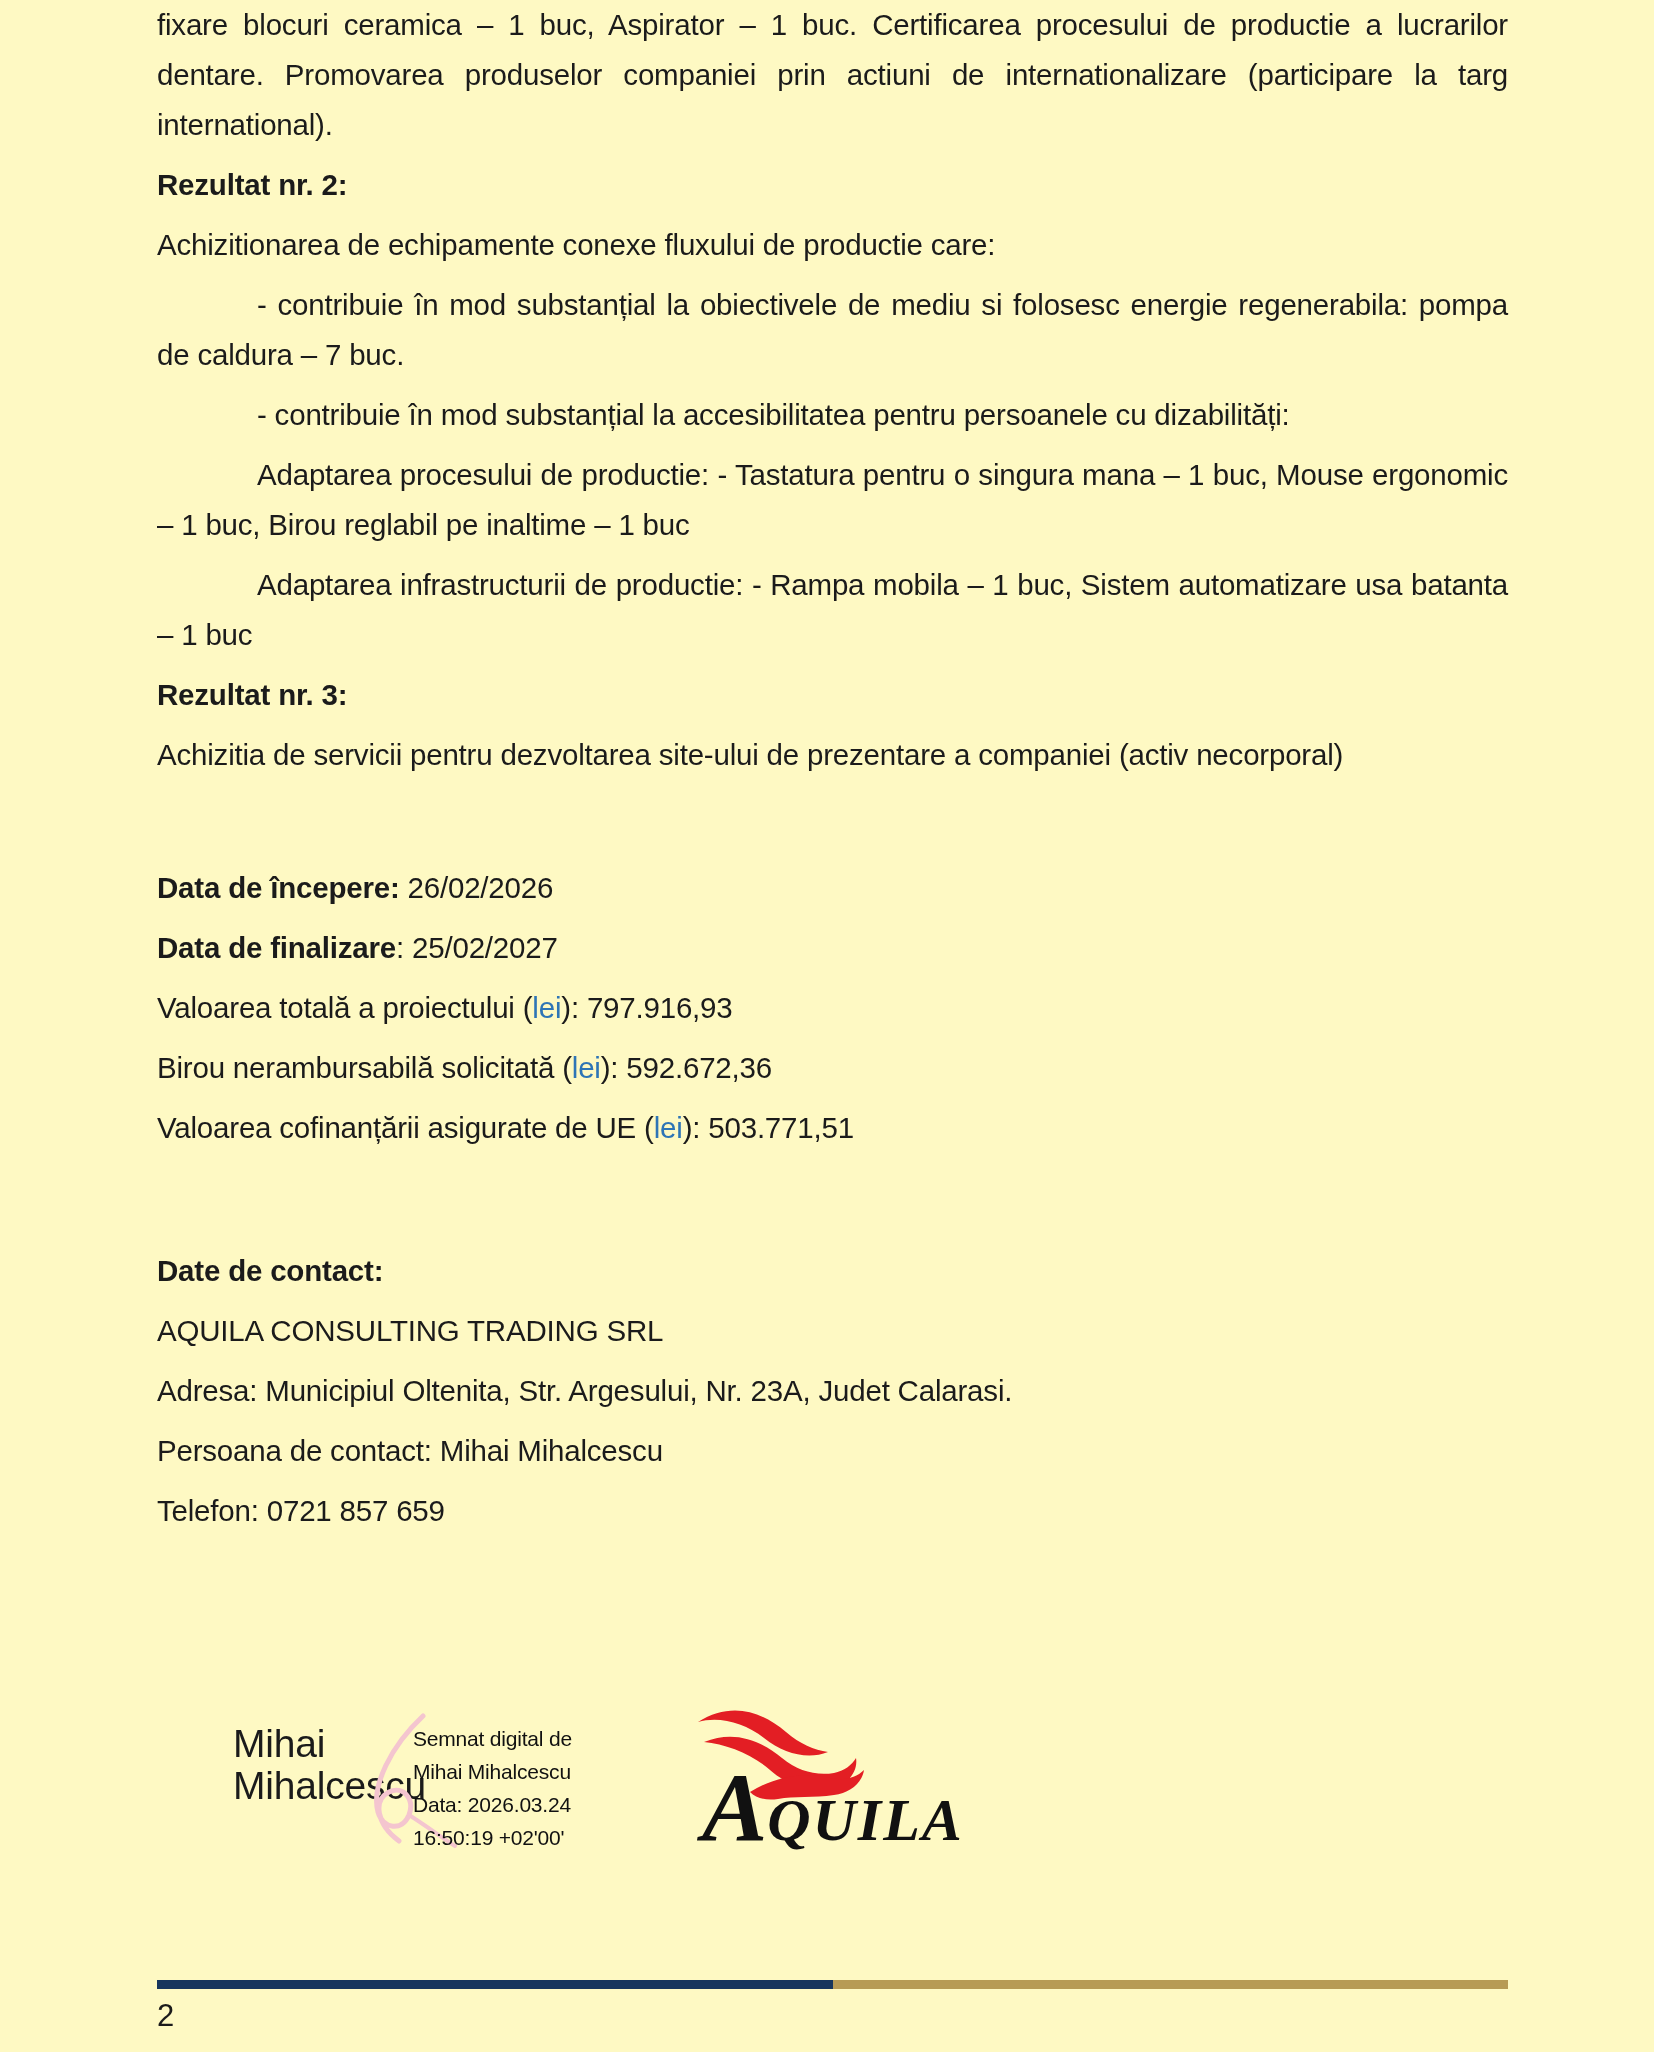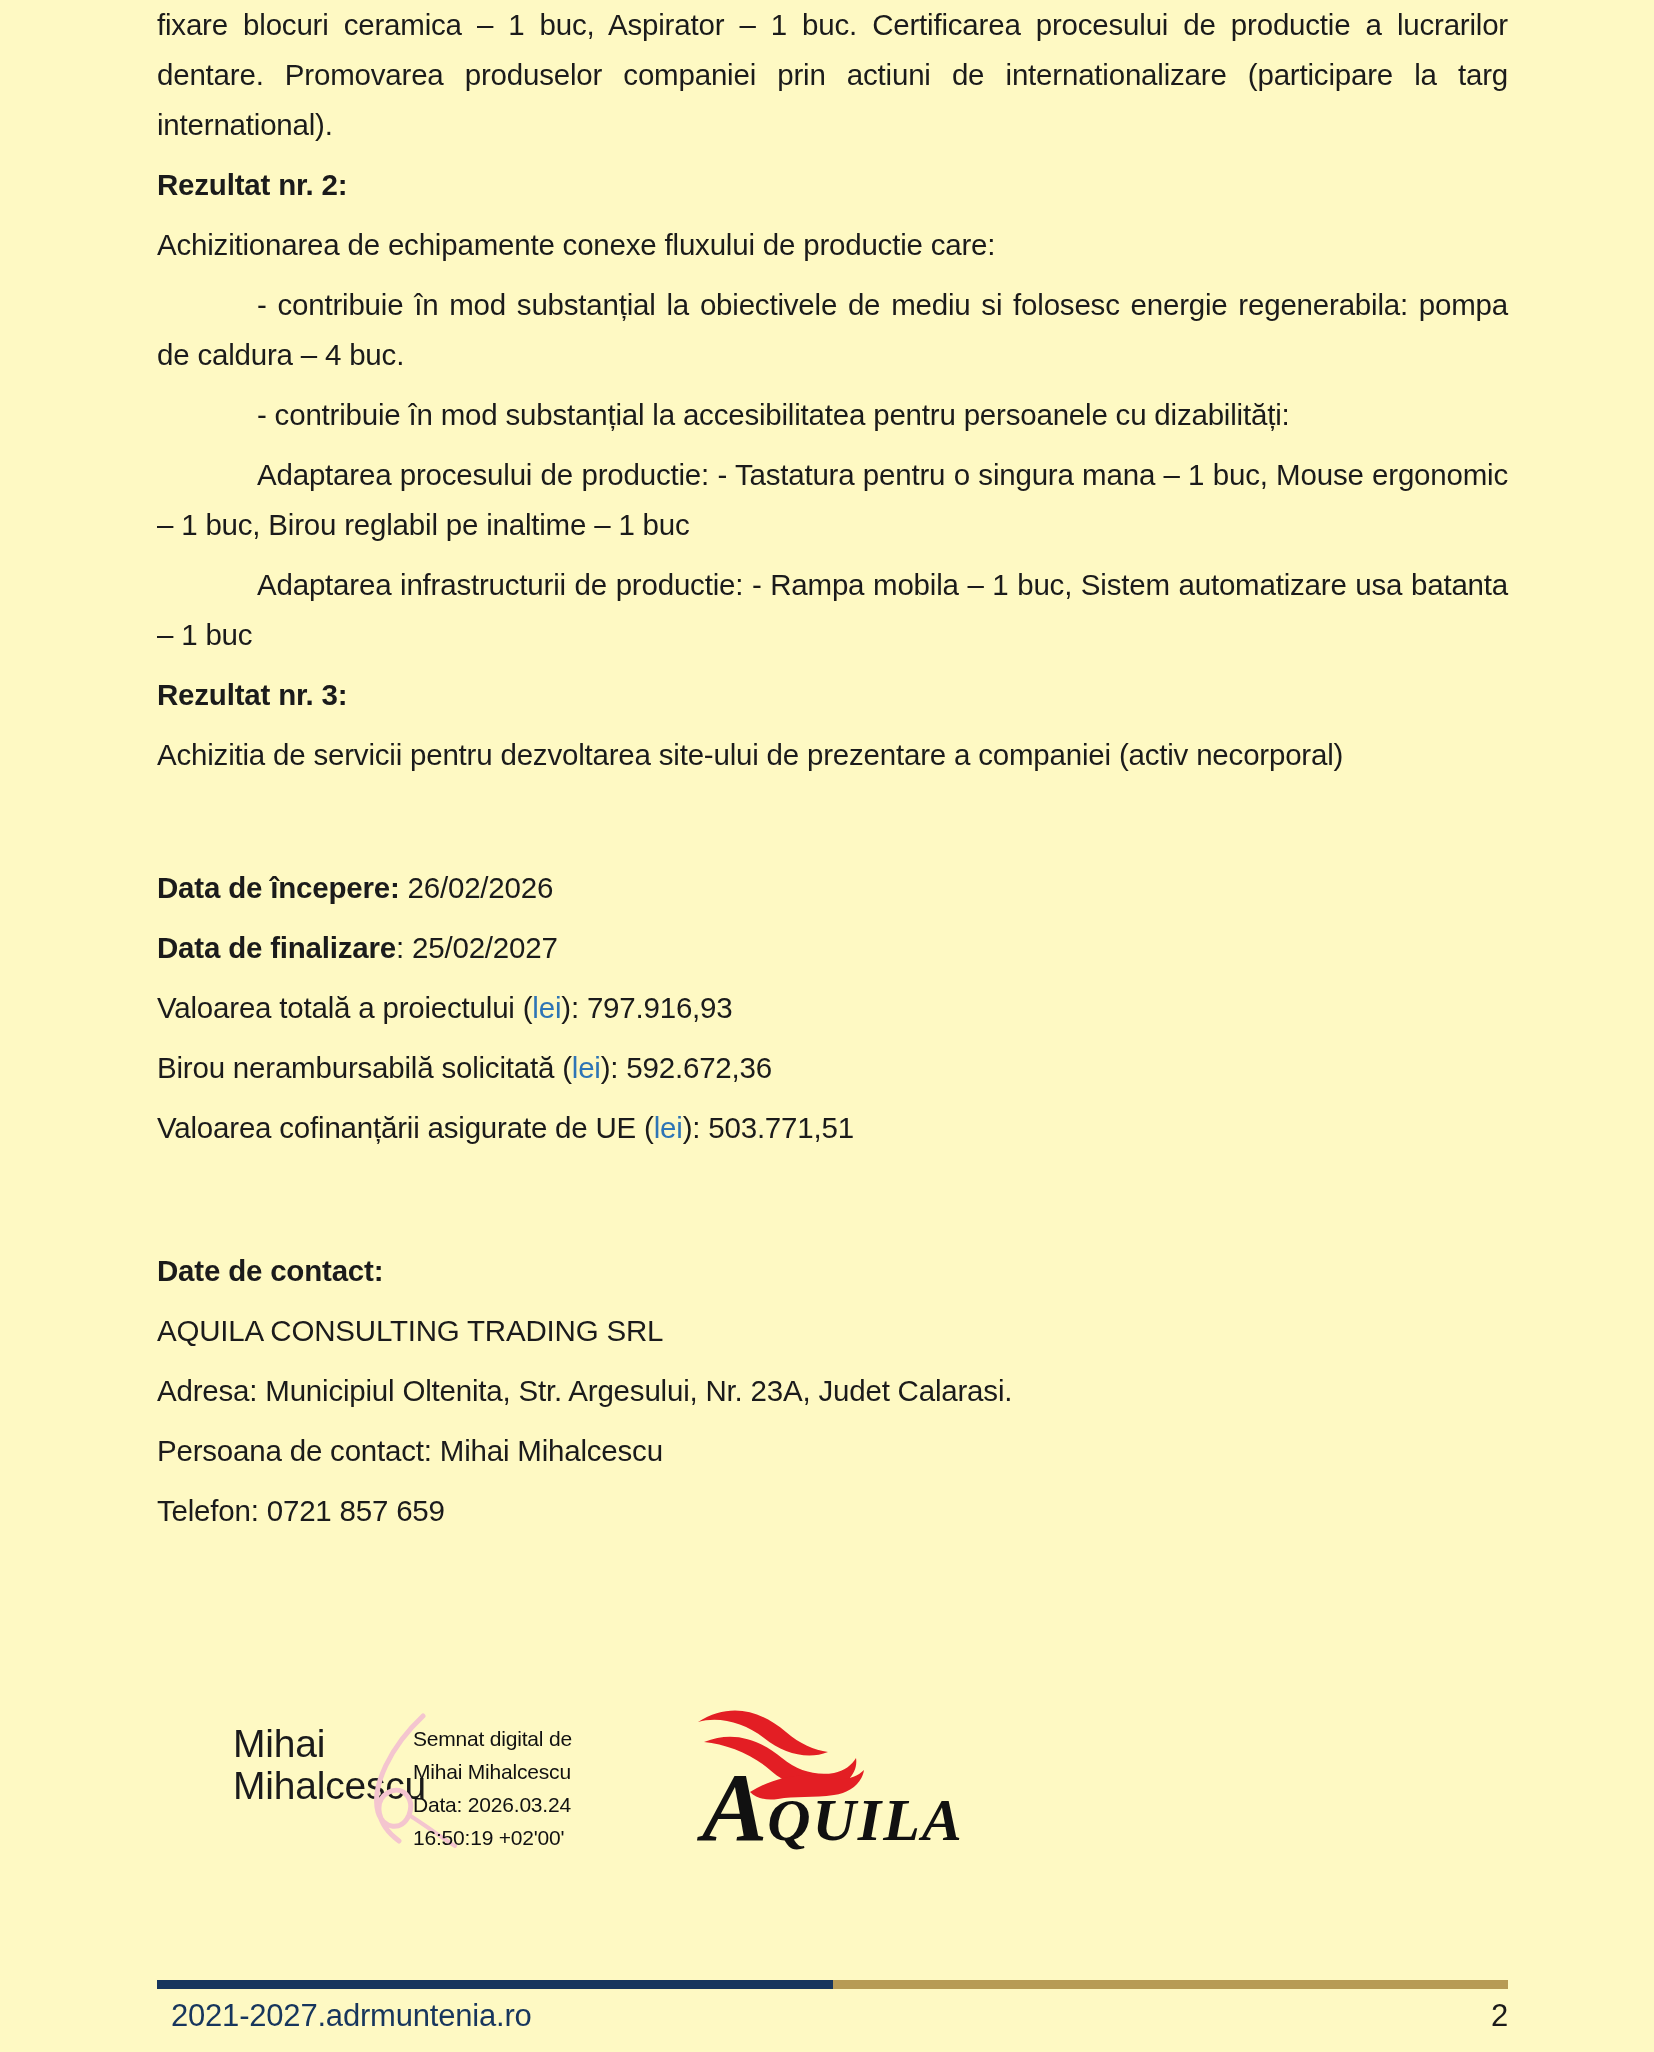--- a/index.html
+++ b/index.html
@@ -73,21 +73,21 @@
 </style>
 </head>
 <body>
 
 <div class="page">
 
   <div class="content">
     <p class="justify first">fixare blocuri ceramica – 1 buc, Aspirator – 1 buc. Certificarea procesului de productie a lucrarilor dentare. Promovarea produselor companiei prin actiuni de internationalizare (participare la targ international).</p>
     <p class="h">Rezultat nr. 2:</p>
     <p>Achizitionarea de echipamente conexe fluxului de productie care:</p>
-    <p class="justify ind">- contribuie în mod substanțial la obiectivele de mediu si folosesc energie regenerabila: pompa de caldura – 4 buc.</p>
+    <p class="justify ind">- contribuie în mod substanțial la obiectivele de mediu si folosesc energie regenerabila: pompa de caldura – 7 buc.</p>
     <p class="ind">- contribuie în mod substanțial la accesibilitatea pentru persoanele cu dizabilități:</p>
     <p class="justify sub">Adaptarea procesului de productie: - Tastatura pentru o singura mana – 1 buc, Mouse ergonomic – 1 buc,  Birou reglabil pe inaltime – 1 buc</p>
     <p class="justify sub">Adaptarea infrastructurii de productie: - Rampa mobila – 1 buc,   Sistem automatizare usa batanta – 1 buc</p>
     <p class="h">Rezultat nr. 3:</p>
     <p class="justify">Achizitia de servicii pentru dezvoltarea site-ului de prezentare a companiei (activ necorporal)</p>
 
     <div class="spacer-a"></div>
 
     <p><span class="h">Data de începere:</span><span> 26/02/2026</span></p>
     <p><span class="h">Data de finalizare</span><span>: 25/02/2027</span></p>
@@ -121,17 +121,16 @@
       <path d="M60,92 C86,76 114,72 140,78 C154,81 166,78 174,70 C172,83 160,93 144,95 C124,98 104,96 88,99 C76,101 66,98 60,92 Z"></path>
     </svg>
     <div class="logo-text"><span class="logo-a">A</span><span class="logo-rest">QUILA</span></div>
   </div>
 
   <div class="footer-bar">
     <span class="navy"></span>
     <span class="gold"></span>
   </div>
   <div class="footer-row">
-    <span class="footer-site">2021-2027.adrmuntenia.ro</span>
     <span class="footer-page">2</span>
   </div>
 
 </div>
 
 </body></html>

